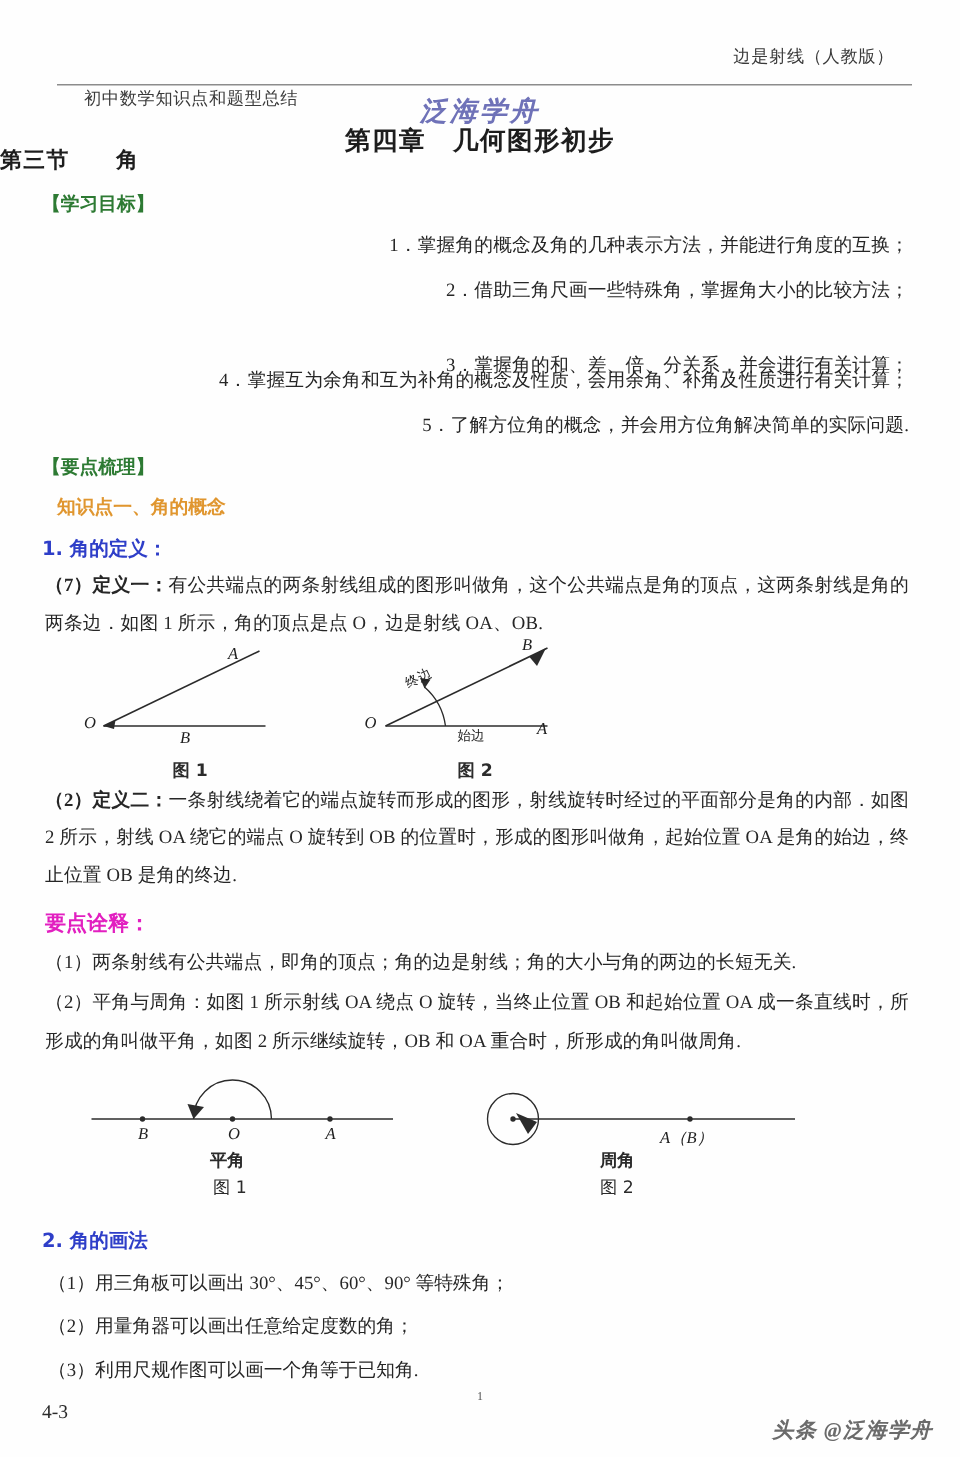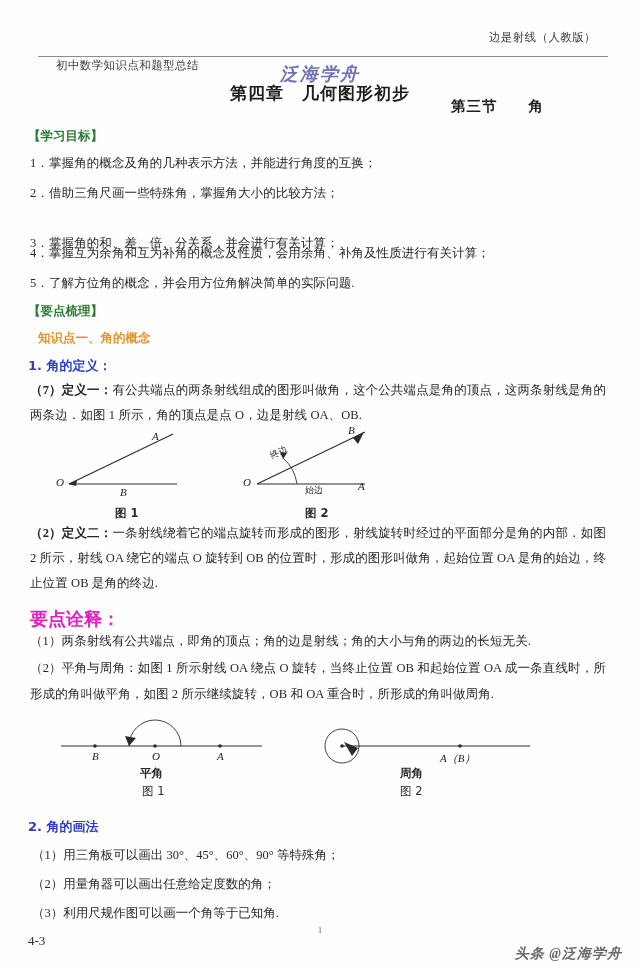--- a/index.html
+++ b/index.html
@@ -82,21 +82,21 @@
     font-weight: bold;
     letter-spacing: 1px;
     color: #1d1d1d;
     font-family: "DejaVu Sans", "Liberation Sans", sans-serif;
   }
   .section-title {
     position: absolute;
     top: 97px;
     left: 0;
     width: 544px;
-    text-align: right;
+    text-align: left;
     font-size: 14.5px;
     font-weight: bold;
     letter-spacing: 1px;
     color: #1d1d1d;
     font-family: "DejaVu Sans", "Liberation Sans", sans-serif;
   }
 
   .heading-green {
     position: absolute;
     left: 28px;
@@ -120,35 +120,36 @@
     left: 28px;
     font-size: 13px;
     font-weight: bold;
     color: #2e3ec8;
     font-family: "DejaVu Sans", "Liberation Sans", sans-serif;
     white-space: nowrap;
   }
   .heading-magenta {
     position: absolute;
     left: 30px;
-    font-size: 18px;
+    font-size: 14px;
     font-weight: bold;
     color: #e21fc0;
     font-family: "DejaVu Sans", "Liberation Sans", sans-serif;
     white-space: nowrap;
     text-align: center;
   }
   .body-line {
     position: absolute;
     left: 30px;
     right: 34px;
     font-size: 12.5px;
     line-height: 16px;
     color: #262626;
     letter-spacing: 0.1px;
+    text-align: right;
   }
   .para {
     position: absolute;
     left: 30px;
     right: 34px;
     font-size: 12.5px;
     line-height: 25px;
     color: #262626;
     text-align: justify;
     letter-spacing: 0.1px;

